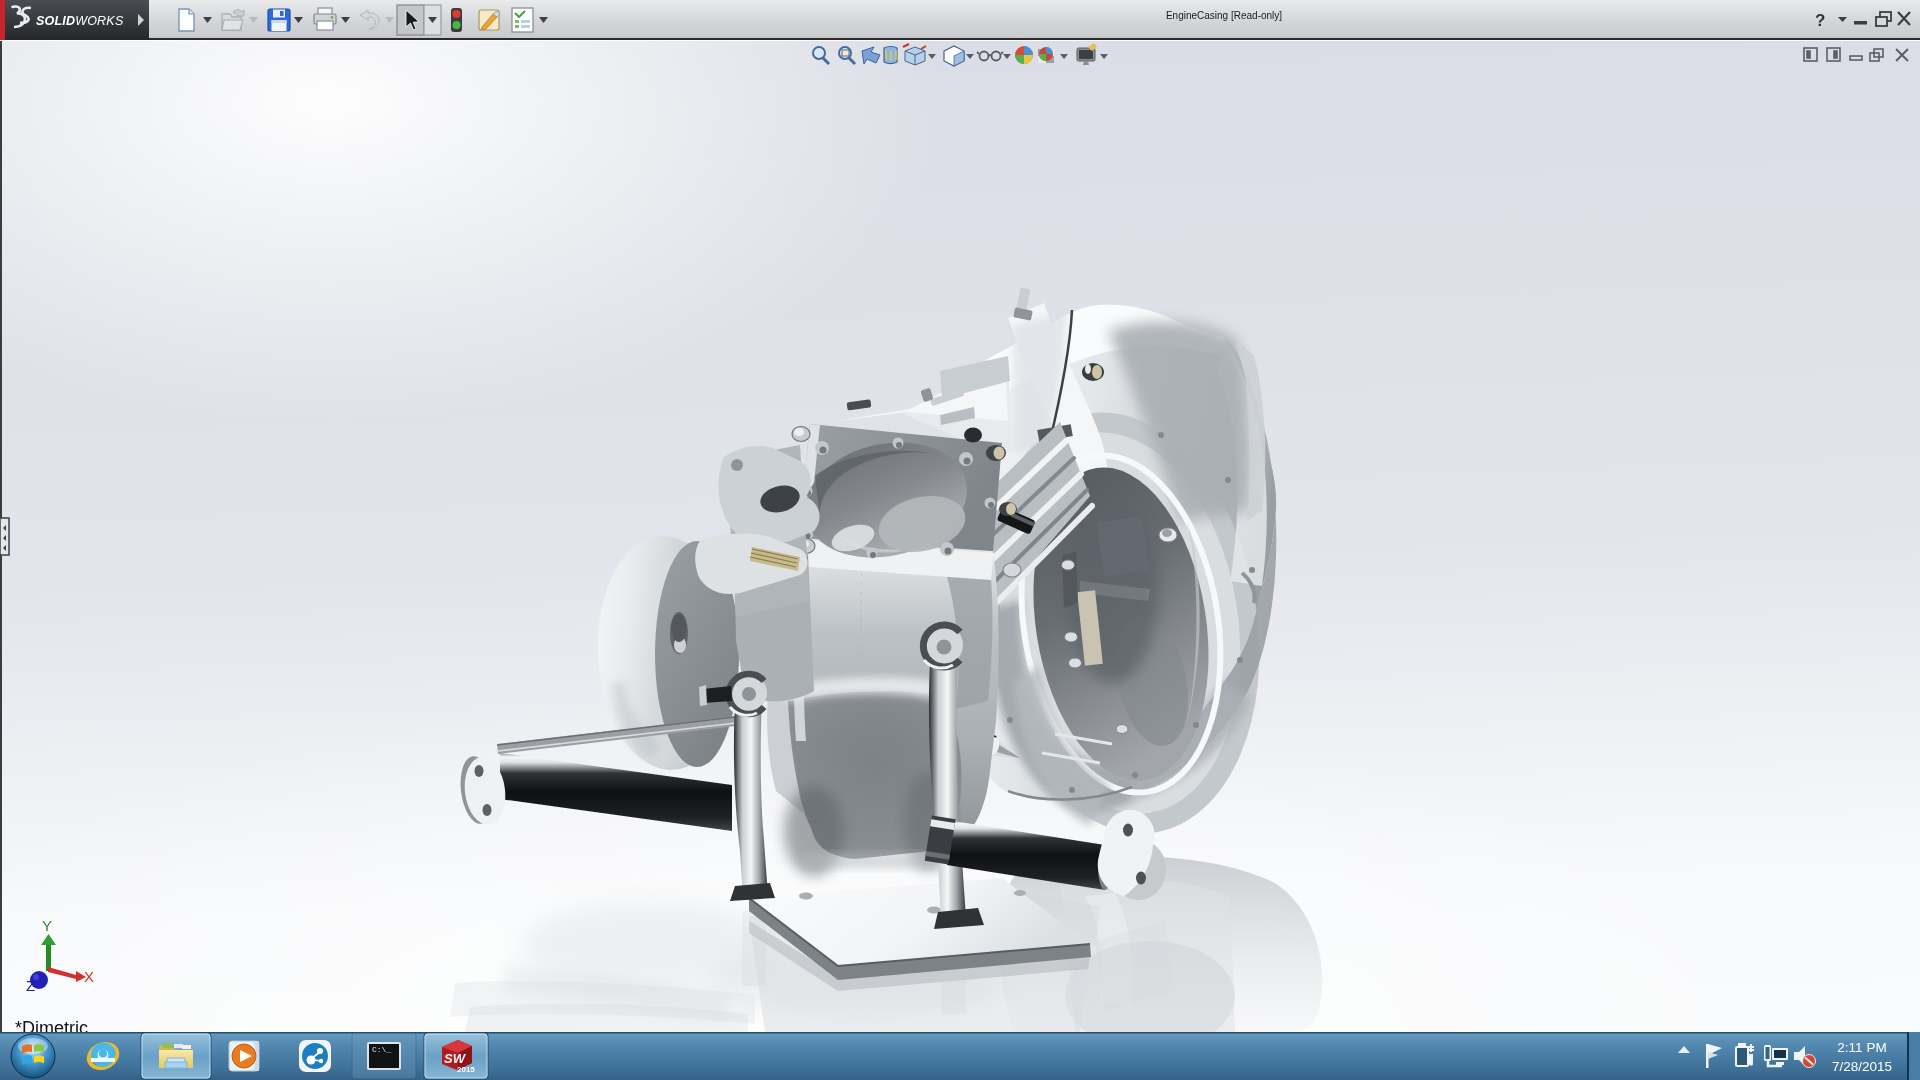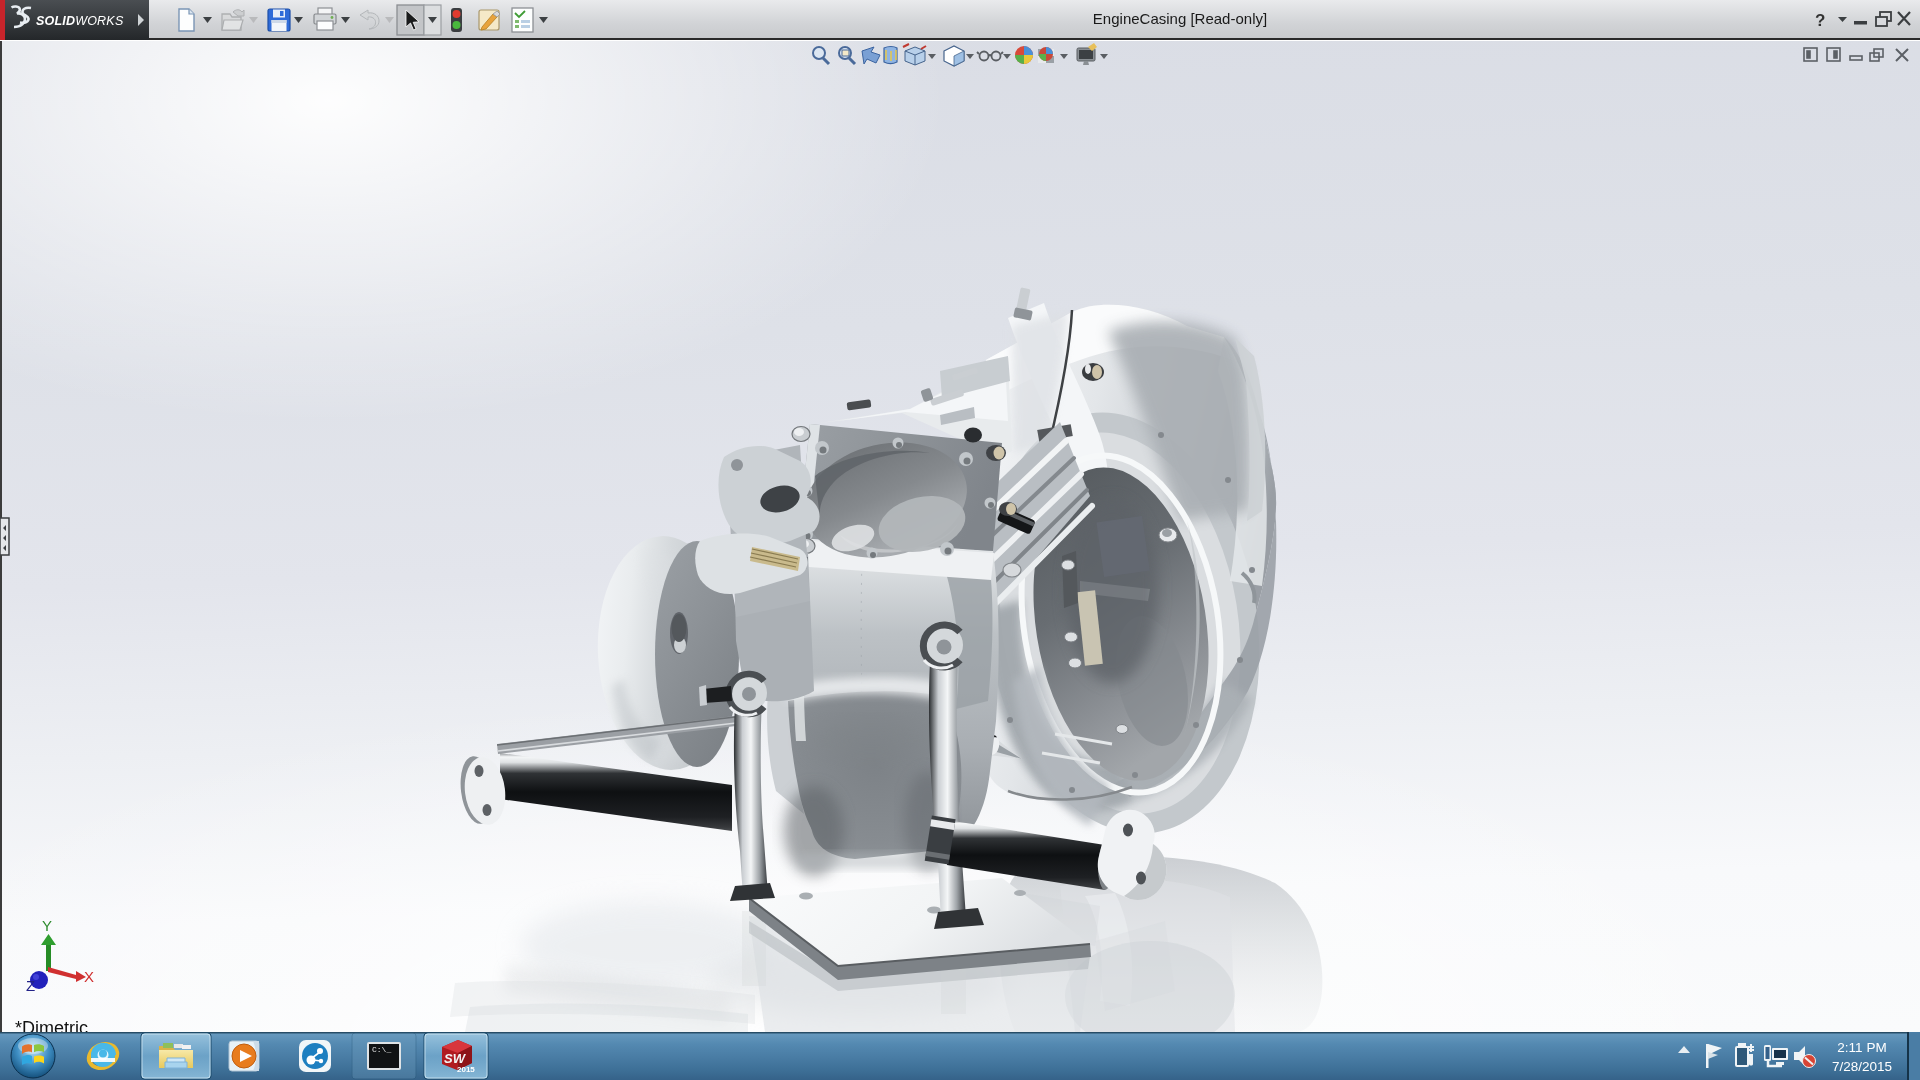--- a/index.html
+++ b/index.html
@@ -9,22 +9,22 @@
     background:linear-gradient(#e9eaec,#d2d4d7 60%,#c8cacd);
     border-bottom:2px solid #2a2a2a;
   }
   #logo {
     position:absolute; left:0; top:0; width:133px; height:40px;
     background:linear-gradient(#4a4e52,#24272a);
   }
   #redstripe { position:absolute; left:0; top:0; width:5px; height:40px; background:#c8242b; }
   #logoarrow { position:absolute; left:133px; top:0; width:16px; height:40px; background:linear-gradient(#4a4e52,#24272a); }
   #title {
-    position:absolute; left:1000px; top:10px; width:360px; text-align:center;
-    font-size:15px; color:#1a1a1a;
+    position:absolute; left:1044px; top:10px; width:360px; text-align:center;
+    font-size:10px; color:#1a1a1a;
   }
   #viewport {
     position:absolute; left:0; top:41px; width:1920px; height:991px;
     background:
       radial-gradient(1000px 520px at 17% 6%, rgba(255,255,255,0.96), rgba(255,255,255,0) 62%),
       radial-gradient(1400px 500px at 42% 102%, rgba(255,255,255,0.92), rgba(255,255,255,0) 72%),
       linear-gradient(178deg, #dadde5 0%, #dee1e8 30%, #e3e5ec 52%, #edeff3 68%, #f8f9fb 84%, #fafbfc 100%);
     border-left:2px solid #3c3c3c;
   }
   #taskbar {

